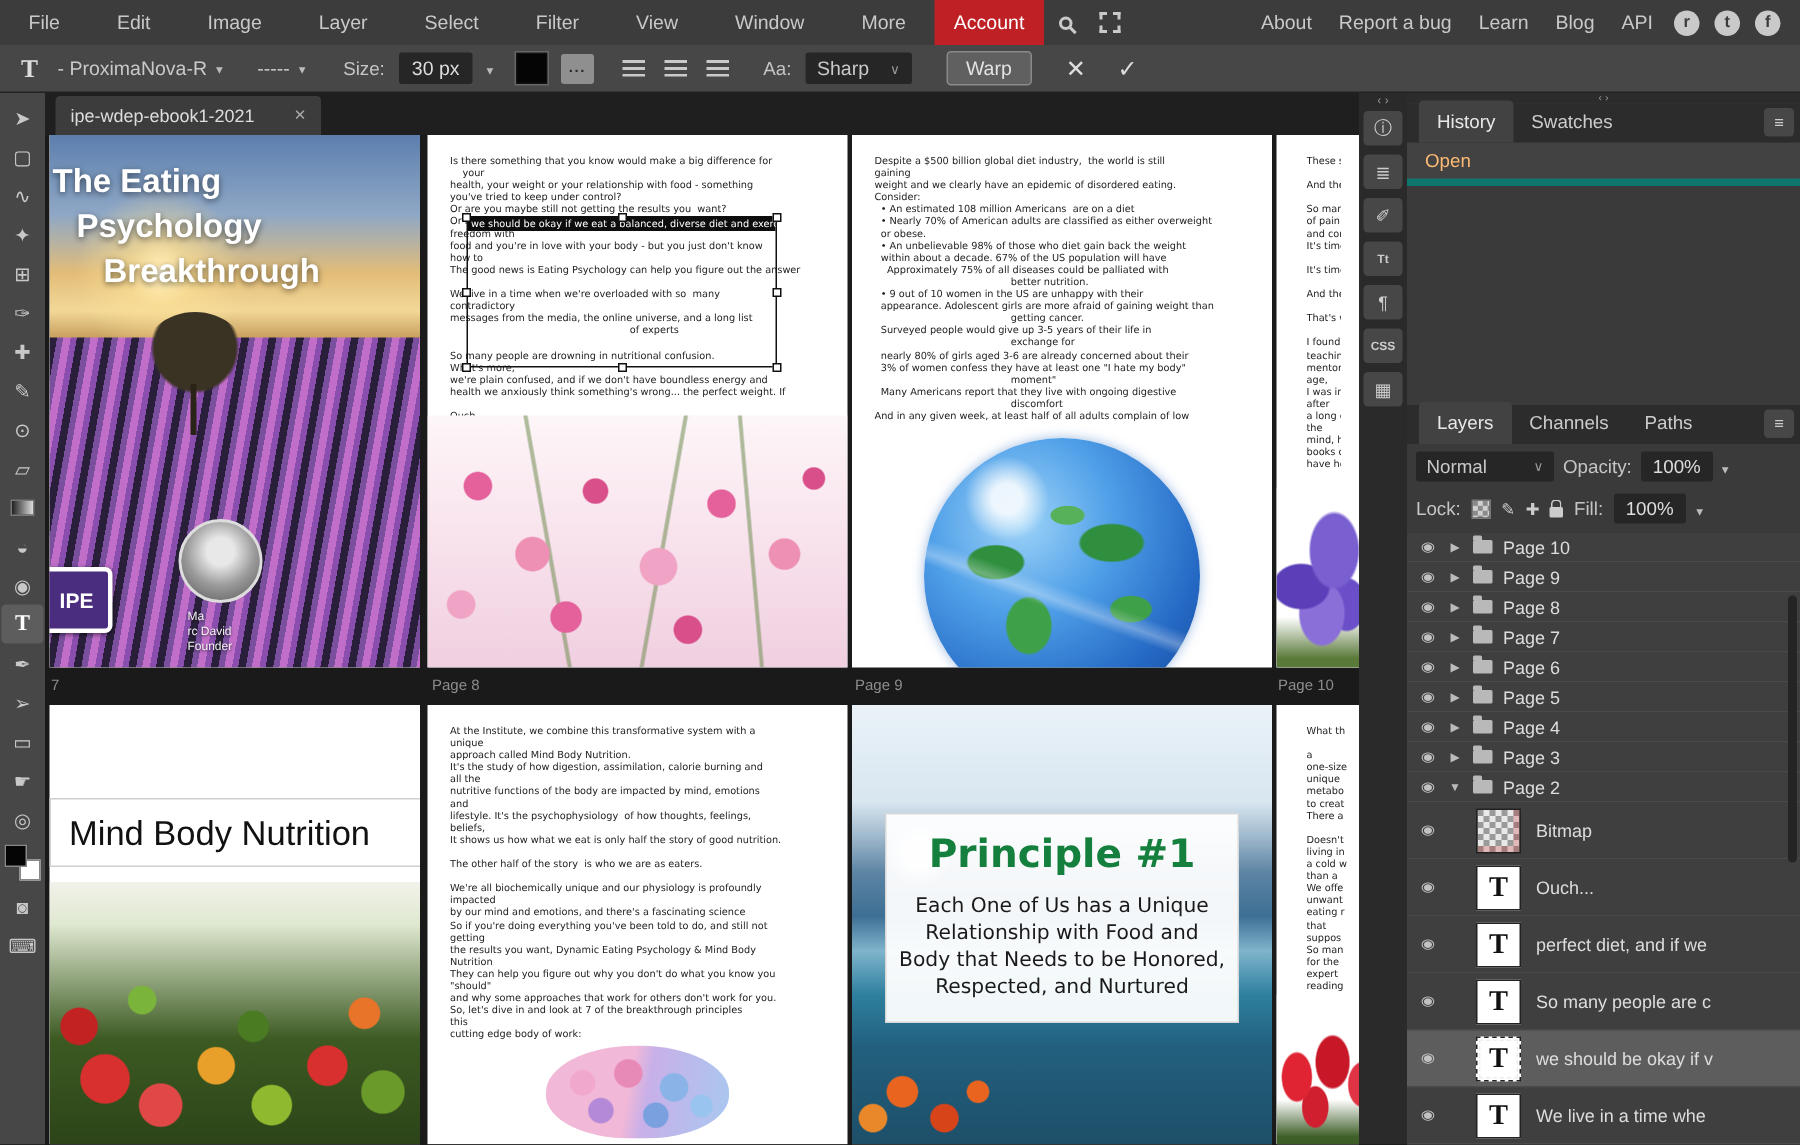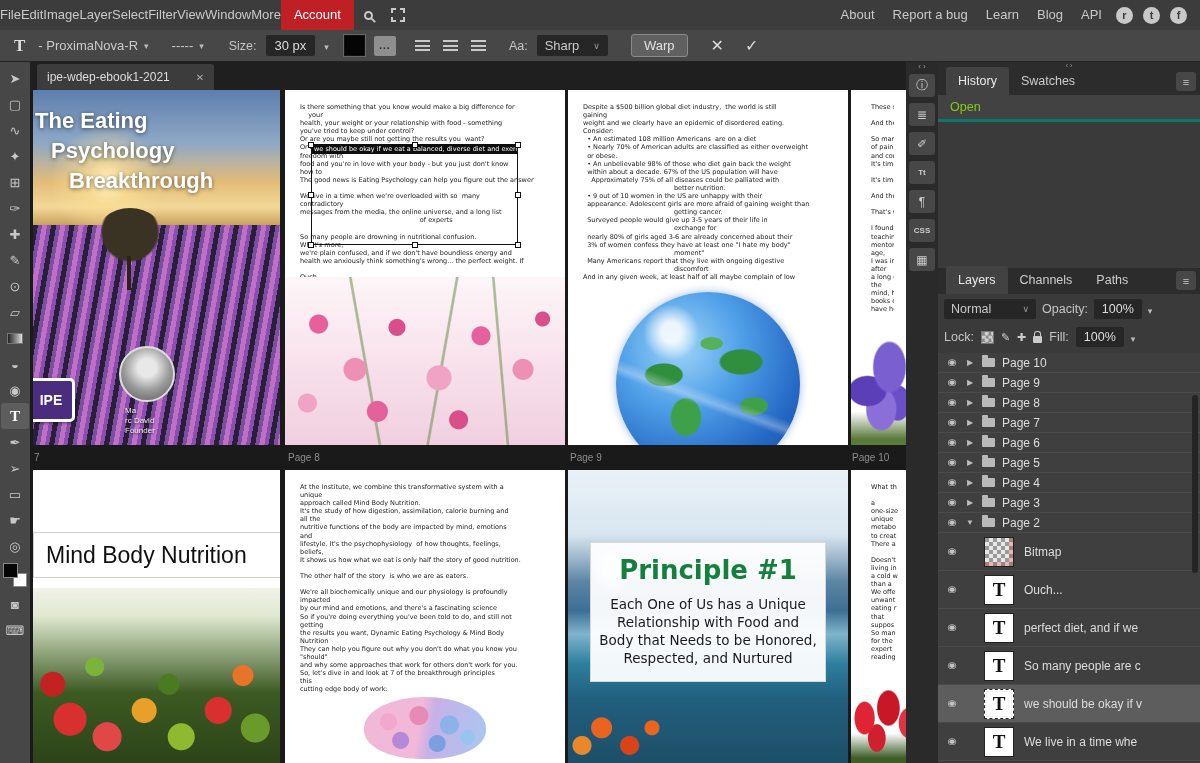--- a/index.html
+++ b/index.html
@@ -1,21 +1,21 @@
 <!DOCTYPE html>
 <html><head>
 <meta charset="utf-8">
 <style>
   *{box-sizing:border-box;margin:0;padding:0}
   html,body{width:1200px;height:763px;overflow:hidden;background:#1a1a1a;
     font-family:"Liberation Sans",sans-serif;color:#c9c9c9;font-size:13px}
 
   
   .menubar{height:30px;background:#3c3c3c;display:flex;align-items:center}
-  .menubar .mi{padding:0 0;line-height:30px;cursor:default}
+  .menubar .mi{padding:0 19px;line-height:30px;cursor:default}
   .menubar .account{background:#bf2025;color:#fff;padding:0 13px;line-height:30px}
   .mag{width:9px;height:9px;border:2px solid #c9c9c9;border-radius:50%;position:relative;margin:0 10px}
   .mag:after{content:'';position:absolute;width:6px;height:2px;background:#c9c9c9;transform:rotate(45deg);right:-5px;bottom:-3px}
   .fsq{width:14px;height:14px;margin:0 8px;background:
     linear-gradient(#c9c9c9,#c9c9c9) left top/5px 2px,
     linear-gradient(#c9c9c9,#c9c9c9) left top/2px 5px,
     linear-gradient(#c9c9c9,#c9c9c9) right top/5px 2px,
     linear-gradient(#c9c9c9,#c9c9c9) right top/2px 5px,
     linear-gradient(#c9c9c9,#c9c9c9) left bottom/5px 2px,
     linear-gradient(#c9c9c9,#c9c9c9) left bottom/2px 5px,
@@ -194,21 +194,21 @@
   .phandle{height:8px;display:flex;align-items:center;justify-content:center;color:#999;font-size:7px}
   .phandle:before{content:'‹ ›'}
   .panel{background:#3a3a3a}
   .ptabs{display:flex;align-items:flex-end;background:#2c2c2c;height:26px;position:relative;padding-left:8px}
   .ptab{padding:7px 12px;font-size:12.5px;color:#ccc}
   .ptab.active{background:#424242;border-radius:3px 3px 0 0;color:#e8e8e8}
   .pmenu{position:absolute;right:4px;top:3px;width:20px;height:19px;background:#474747;border-radius:3px;
     display:flex;align-items:center;justify-content:center;color:#ccc;font-size:11px}
   .pmenu:before{content:'≡'}
   .hist-body{height:146px;background:#3a3a3a}
-  .hist-item{padding:5px 12px;font-size:12.5px;background:#424242;border-bottom:3px solid #0f766e;color:#84cc16}
+  .hist-item{padding:5px 12px;font-size:12.5px;background:#424242;border-bottom:5px solid #0f766e;color:#fdba74}
   .pgap{height:3px;background:#252525}
 
   .blendrow{display:flex;align-items:center;gap:6px;padding:5px 6px;background:#3a3a3a}
   .blend-dd{background:#262626;border-radius:2px;padding:3px 7px;width:92px;display:flex;justify-content:space-between;align-items:center;font-size:12.5px}
   .blend-dd:after{content:'∨';font-size:9px;color:#999}
   .lbl{font-size:12.5px;color:#c5c5c5}
   .sfield{background:#262626;border-radius:2px;padding:3px 8px;font-size:12.5px;color:#ddd}
   .lockrow{display:flex;align-items:center;gap:7px;padding:3px 6px 6px;background:#3a3a3a}
   .checker16{width:13px;height:13px;background:repeating-conic-gradient(#cfcfcf 0% 25%,#8a8a8a 0% 50%) 0 0/6.5px 6.5px;border:1px solid #777}
   .lockglyph{font-size:11px;color:#ccc}
@@ -438,21 +438,21 @@
             <div class="tl">  • 9 out of 10 women in the US are unhappy with their</div>
             <div class="tl">  appearance. Adolescent girls are more afraid of gaining weight than</div>
             <div class="tl">                                            getting cancer.</div>
             <div class="tl">  Surveyed people would give up 3-5 years of their life in</div>
             <div class="tl">                                            exchange for</div>
             <div class="tl">  nearly 80% of girls aged 3-6 are already concerned about their</div>
             <div class="tl">  3% of women confess they have at least one "I hate my body"</div>
             <div class="tl">                                            moment"</div>
             <div class="tl">  Many Americans report that they live with ongoing digestive</div>
             <div class="tl">                                            discomfort</div>
-            <div class="tl">And in any given week, at least half of all maybe complain of low</div>
+            <div class="tl">And in any given week, at least half of all adults complain of low</div>
           </div>
         <div class="globe"></div>
       </div>
 
       <div class="page" style="left:821px;top:0;width:55px;height:355px">
         <div class="tiny" style="padding-left:20px">
 
         <div class="tl">These st</div>
             <div class="tl"></div>
             <div class="tl">And they</div>

